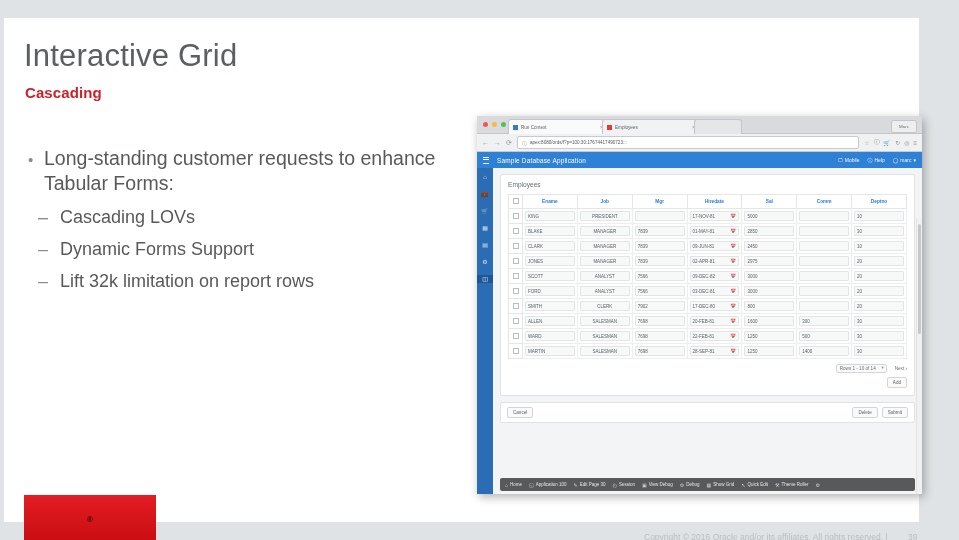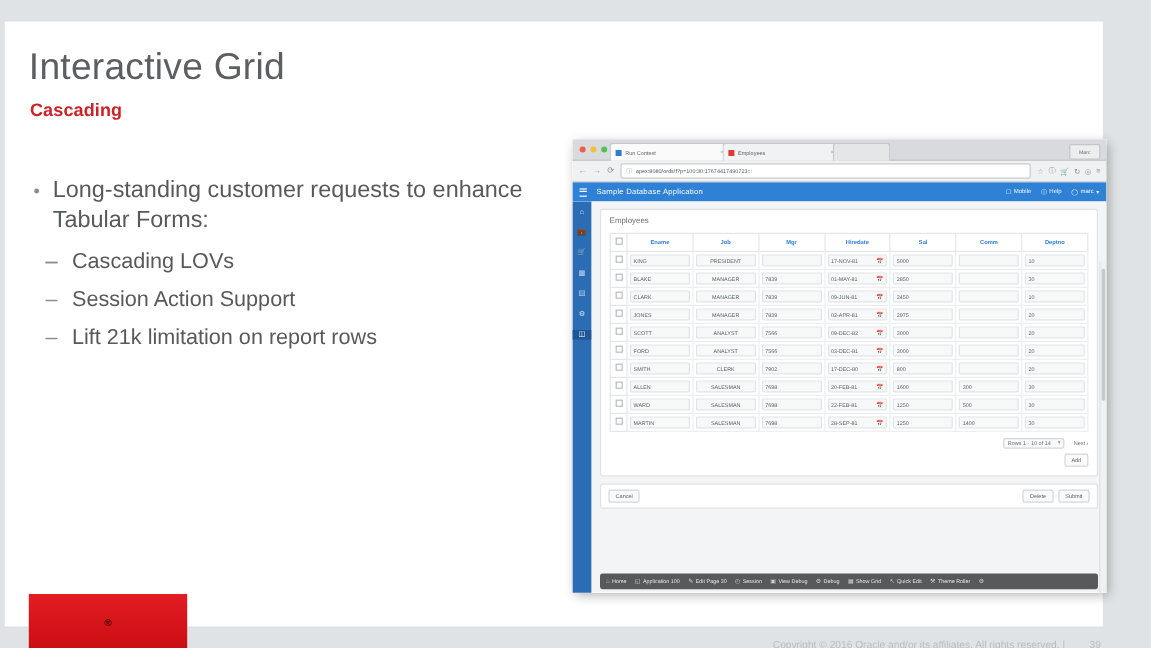--- a/index.html
+++ b/index.html
@@ -206,25 +206,25 @@
     </div>
     <div class="b2">
       <span class="dash">–</span>
     </div>
     <div class="b2 tight">
       <span class="dash">–</span>
       <span>Cascading LOVs</span>
     </div>
     <div class="b2 tight">
       <span class="dash">–</span>
-      <span>Session Action Support</span>
+      <span>Dynamic Forms Support</span>
     </div>
     <div class="b2 tight">
       <span class="dash">–</span>
-      <span>Lift 21k limitation on report rows</span>
+      <span>Lift 32k limitation on report rows</span>
     </div>
   </div>
 
   <div class="logo">
       <span class="reg">®</span>
   </div>
 
   <div class="footer">
     <span>Copyright © 2016 Oracle and/or its affiliates. All rights reserved.  |</span>
     <span class="pg">39</span>

